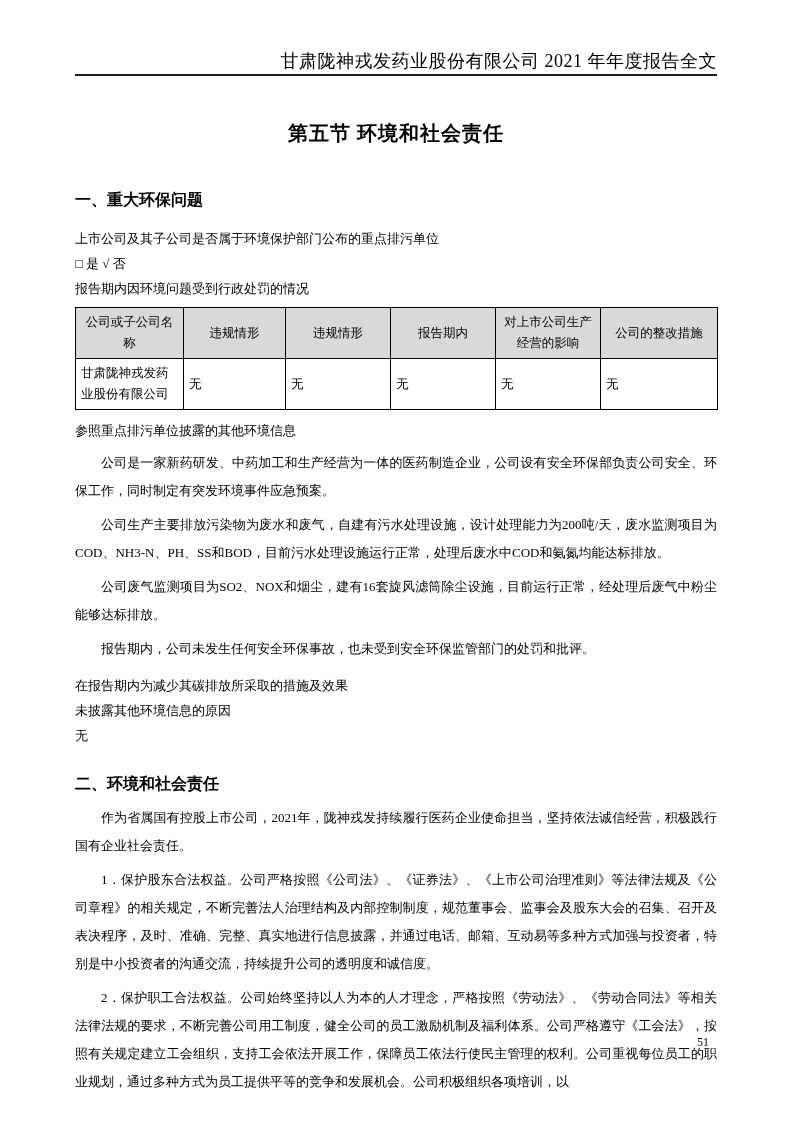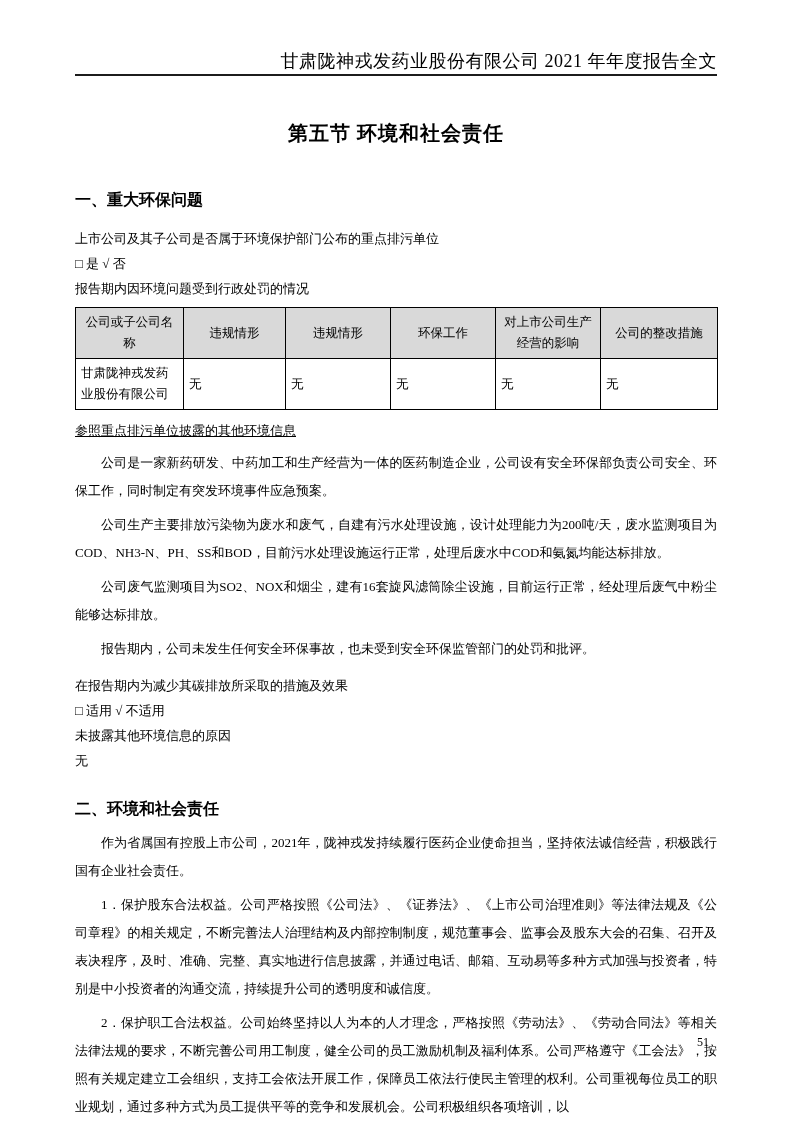--- a/index.html
+++ b/index.html
@@ -125,46 +125,45 @@
         <col class="col-violat">
       <col class="col-result">
         <col class="col-impact">
         <col class="col-fix">
     </colgroup>
     <thead>
       <tr>
         <th>公司或子公司名称</th>
         <th>违规情形</th>
         <th>违规情形</th>
-        <th>环保工作</th>
+        <th>报告期内</th>
         <th>对上市公司生产经营的影响</th>
         <th>公司的整改措施</th>
       </tr>
     </thead>
     <tbody>
       <tr>
         <td>甘肃陇神戎发药业股份有限公司</td>
         <td>无</td>
         <td>无</td>
         <td>无</td>
         <td>无</td>
         <td>无</td>
       </tr>
     </tbody>
   </table>
 
-  <p class="line" style="padding-top:12px;text-decoration:underline;">参照重点排污单位披露的其他环境信息</p>
+  <p class="line" style="padding-top:12px;">参照重点排污单位披露的其他环境信息</p>
 
   <p class="body-para gap-top">公司是一家新药研发、中药加工和生产经营为一体的医药制造企业，公司设有安全环保部负责公司安全、环保工作，同时制定有突发环境事件应急预案。</p>
   <p class="body-para">公司生产主要排放污染物为废水和废气，自建有污水处理设施，设计处理能力为200吨/天，废水监测项目为COD、NH3-N、PH、SS和BOD，目前污水处理设施运行正常，处理后废水中COD和氨氮均能达标排放。</p>
   <p class="body-para">公司废气监测项目为SO2、NOX和烟尘，建有16套旋风滤筒除尘设施，目前运行正常，经处理后废气中粉尘能够达标排放。</p>
   <p class="body-para">报告期内，公司未发生任何安全环保事故，也未受到安全环保监管部门的处罚和批评。</p>
 
   <p class="line" style="padding-top:14px;">在报告期内为减少其碳排放所采取的措施及效果</p>
-  <p class="line">□ 适用 √ 不适用</p>
   <p class="line">未披露其他环境信息的原因</p>
   <p class="line">无</p>
 
   <div class="section-heading second">二、环境和社会责任</div>
 
   <p class="body-para gap-top">作为省属国有控股上市公司，2021年，陇神戎发持续履行医药企业使命担当，坚持依法诚信经营，积极践行国有企业社会责任。</p>
   <p class="body-para">1．保护股东合法权益。公司严格按照《公司法》、《证券法》、《上市公司治理准则》等法律法规及《公司章程》的相关规定，不断完善法人治理结构及内部控制制度，规范董事会、监事会及股东大会的召集、召开及表决程序，及时、准确、完整、真实地进行信息披露，并通过电话、邮箱、互动易等多种方式加强与投资者，特别是中小投资者的沟通交流，持续提升公司的透明度和诚信度。</p>
   <p class="body-para">2．保护职工合法权益。公司始终坚持以人为本的人才理念，严格按照《劳动法》、《劳动合同法》等相关法律法规的要求，不断完善公司用工制度，健全公司的员工激励机制及福利体系。公司严格遵守《工会法》，按照有关规定建立工会组织，支持工会依法开展工作，保障员工依法行使民主管理的权利。公司重视每位员工的职业规划，通过多种方式为员工提供平等的竞争和发展机会。公司积极组织各项培训，以</p>
 
   <div class="page-number">51</div>

